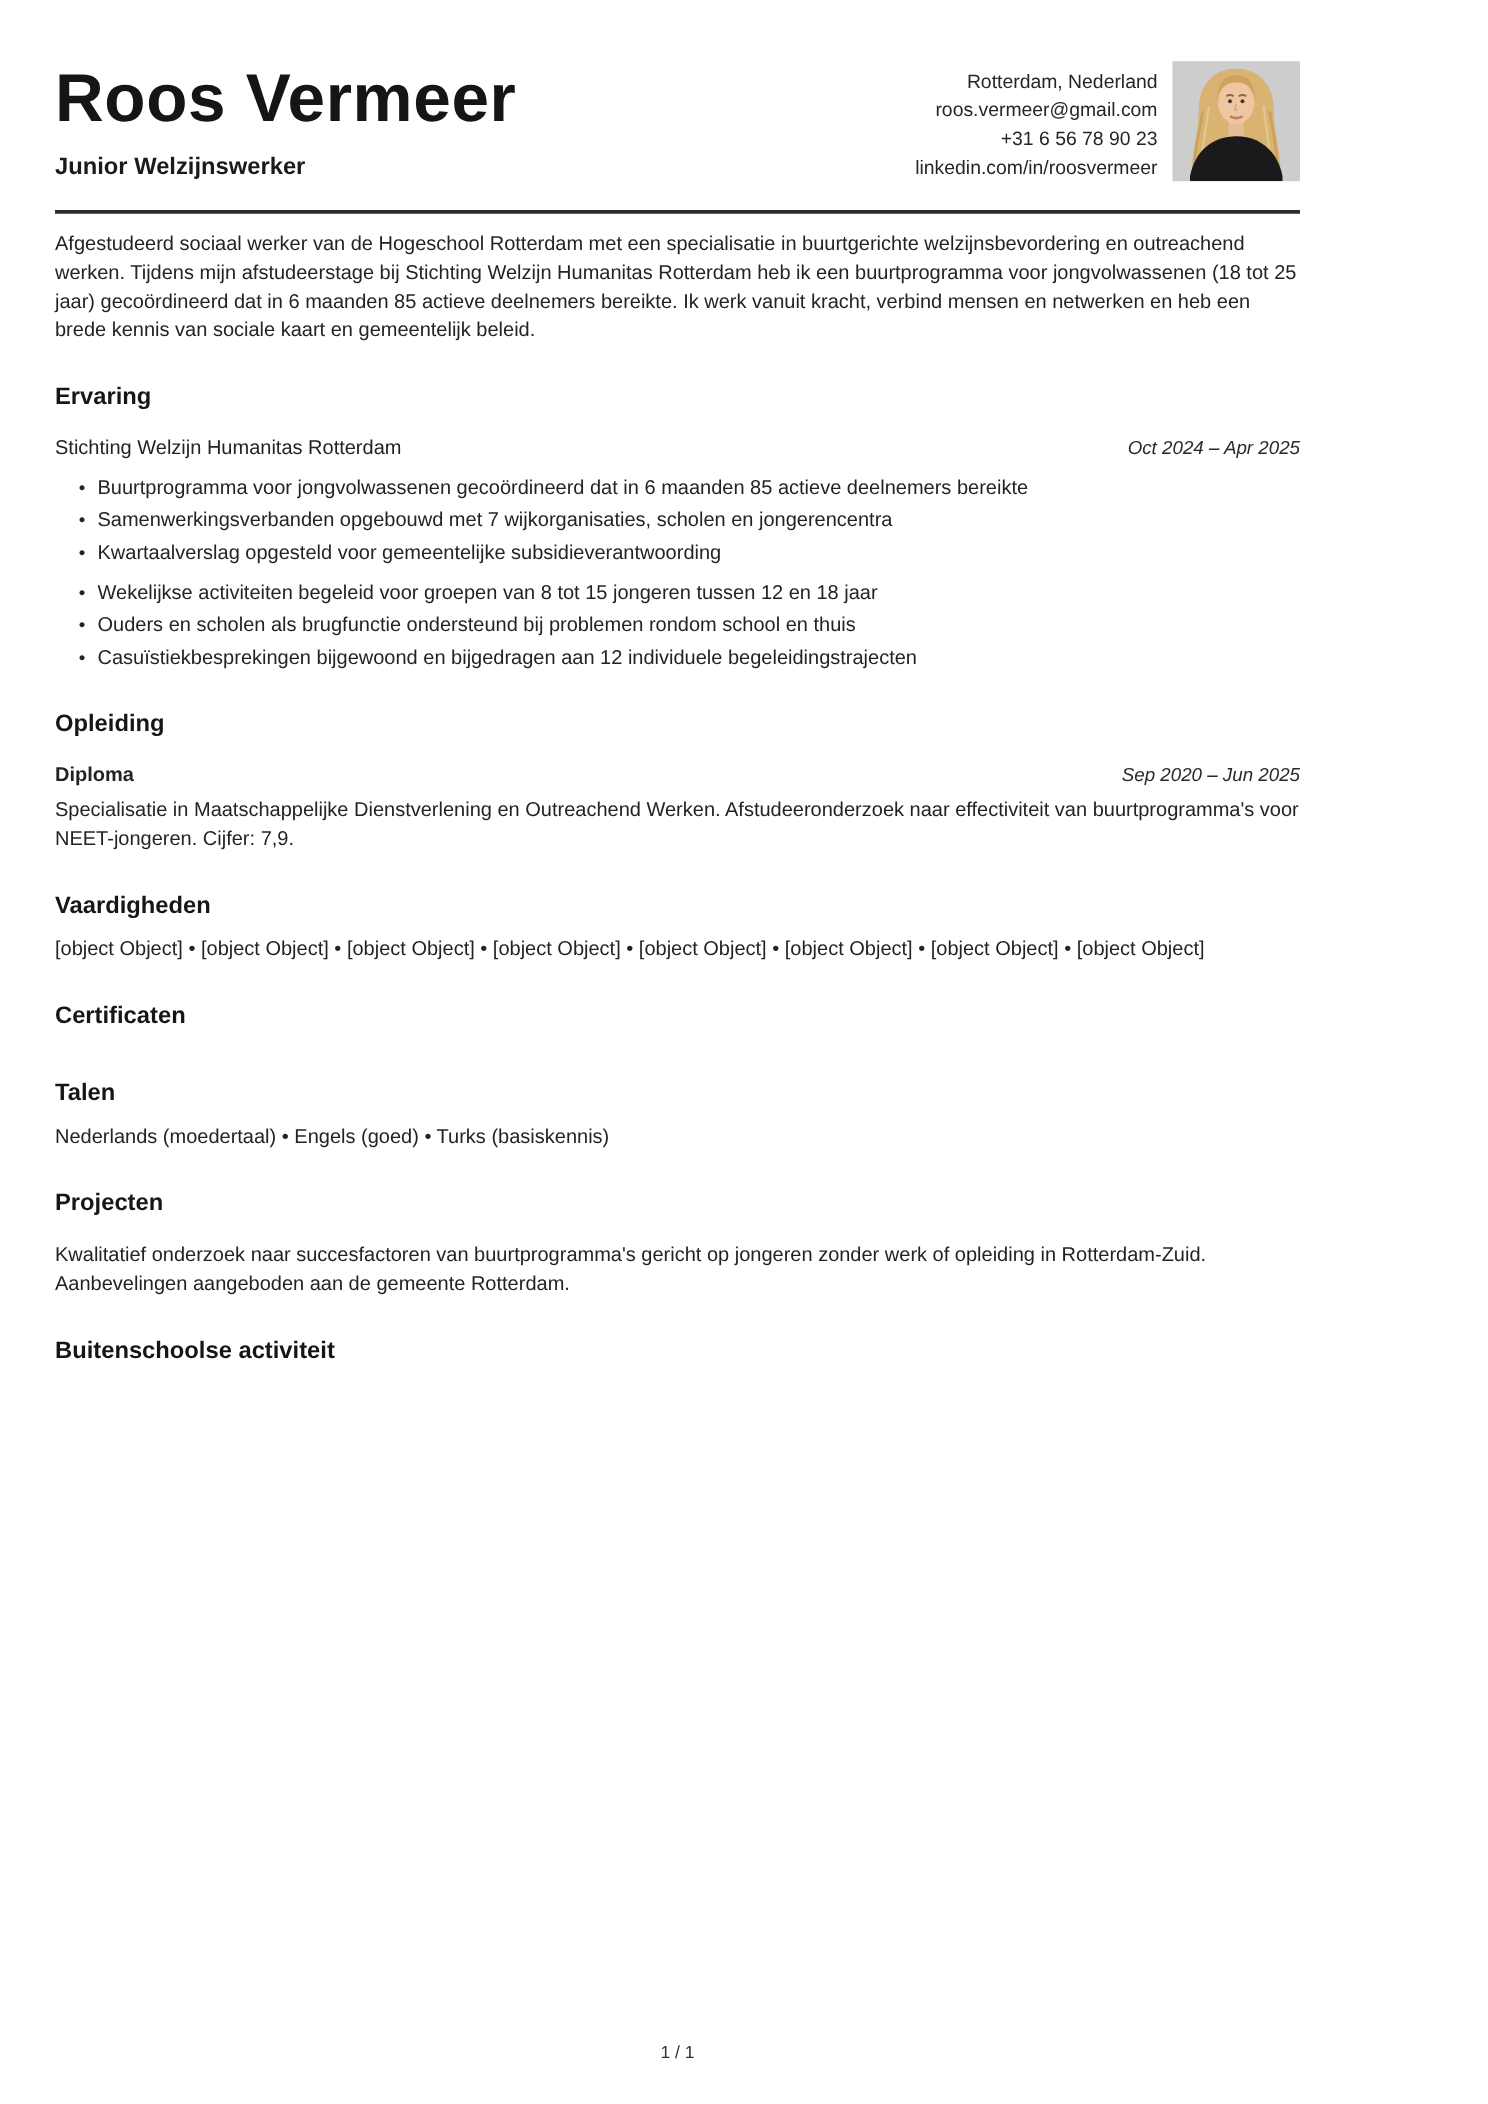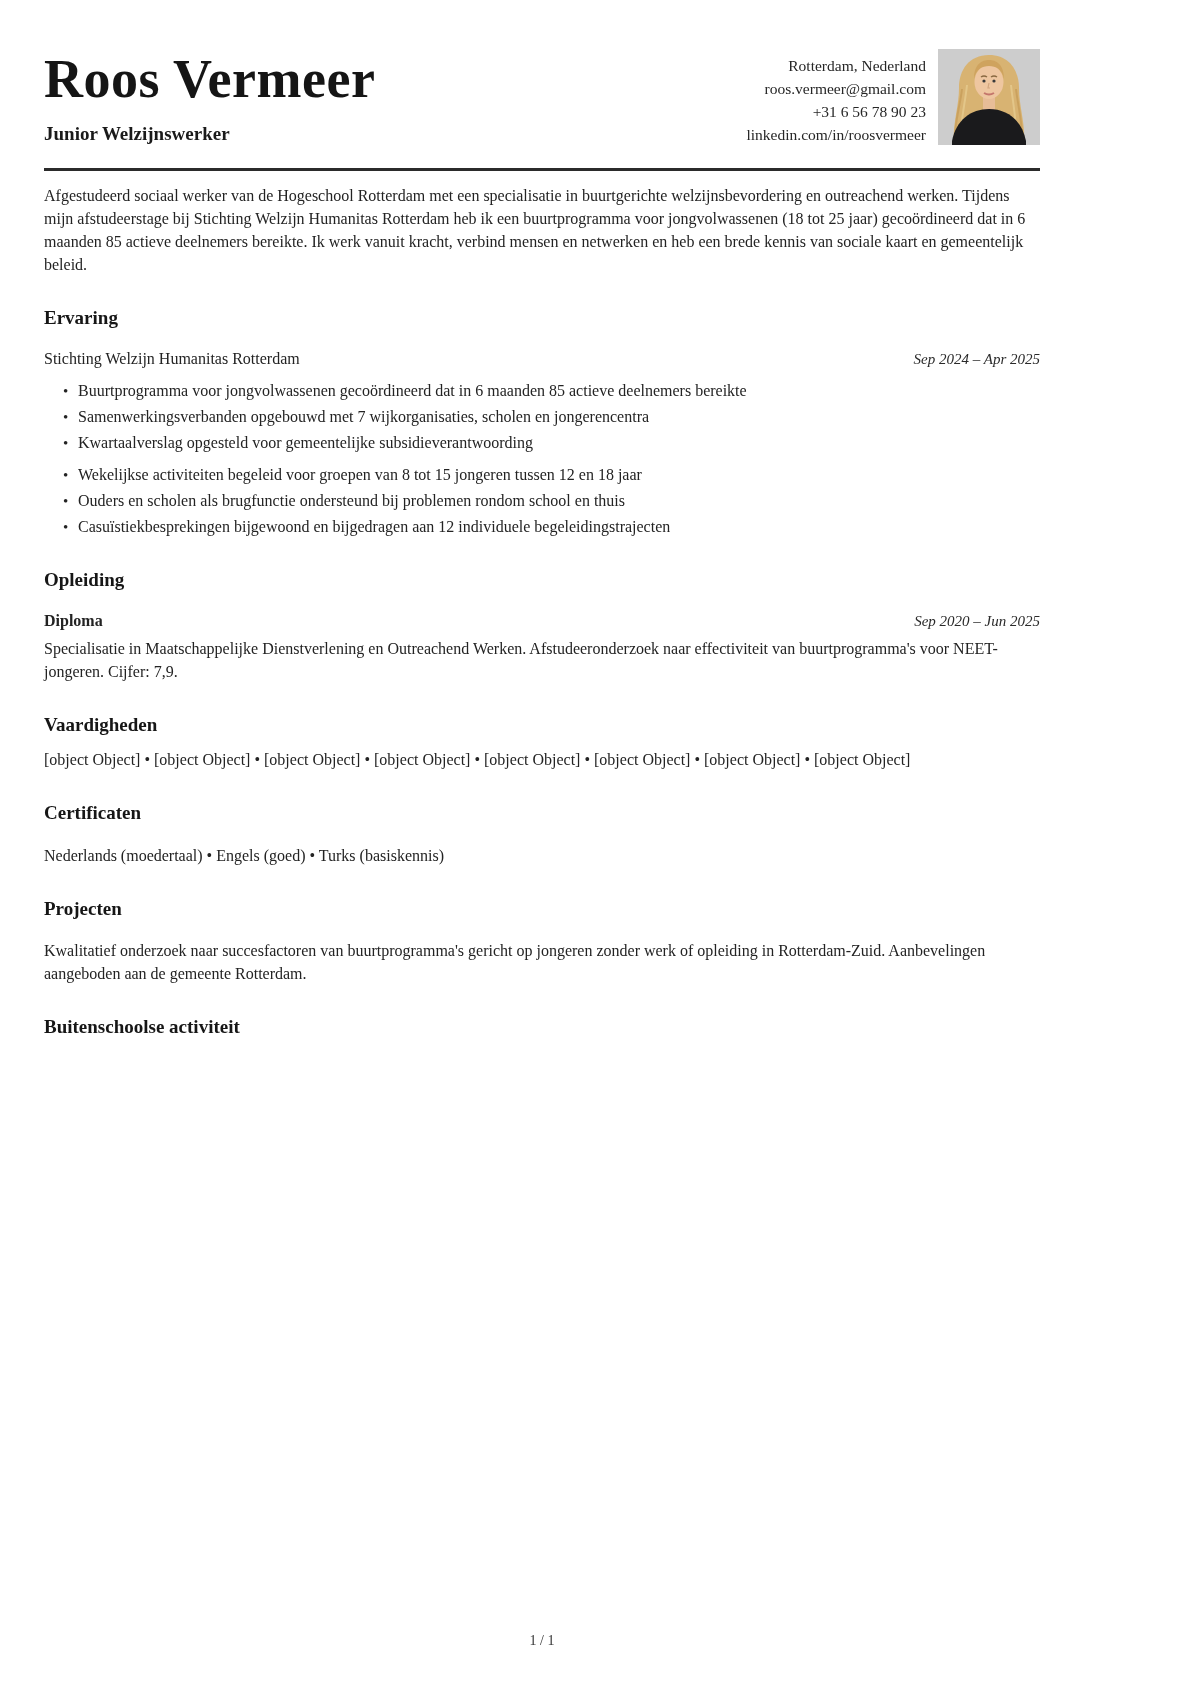--- a/index.html
+++ b/index.html
@@ -1,21 +1,21 @@
 <!DOCTYPE html>
 <html><head>
 <meta charset="utf-8">
 <style>
   html, body { margin: 0; padding: 0; background: #ffffff; }
   .page {
     position: relative;
     width: 1084px;
     height: 1683px;
     background: #ffffff;
-    font-family: Liberation Serif, serif;
+    font-family: Liberation Sans, sans-serif;
     color: #222222;
     overflow: hidden;
     box-sizing: border-box;
   }
   .content { padding: 52px 44px 0 44px; }
 
   
   .header-row { display: flex; justify-content: space-between; align-items: flex-start; }
   .name {
     font-size: 54px;
@@ -156,21 +156,21 @@
 
     <hr class="divider">
 
     <p class="profile-par">Afgestudeerd sociaal werker van de Hogeschool Rotterdam met een specialisatie in buurtgerichte welzijnsbevordering en outreachend werken. Tijdens mijn afstudeerstage bij Stichting Welzijn Humanitas Rotterdam heb ik een buurtprogramma voor jongvolwassenen (18 tot 25 jaar) gecoördineerd dat in 6 maanden 85 actieve deelnemers bereikte. Ik werk vanuit kracht, verbind mensen en netwerken en heb een brede kennis van sociale kaart en gemeentelijk beleid.</p>
 
     <div class="section-heading">Ervaring</div>
 
     <div>
       <div class="entry-head">
         <span class="entry-org">Stichting Welzijn Humanitas Rotterdam</span>
-        <span class="entry-dates">Sep 2024 – Apr 2025</span>
+        <span class="entry-dates">Oct 2024 – Apr 2025</span>
       </div>
       <ul class="bullet-list">
           <li>Buurtprogramma voor jongvolwassenen gecoördineerd dat in 6 maanden 85 actieve deelnemers bereikte</li>
           <li>Samenwerkingsverbanden opgebouwd met 7 wijkorganisaties, scholen en jongerencentra</li>
           <li>Kwartaalverslag opgesteld voor gemeentelijke subsidieverantwoording</li>
         </ul>
     </div>
 
     <div>
       <ul class="bullet-list">
@@ -186,20 +186,21 @@
       <span class="entry-dates">Sep 2020 – Jun 2025</span>
     </div>
     <p class="body-par">Specialisatie in Maatschappelijke Dienstverlening en Outreachend Werken. Afstudeeronderzoek naar effectiviteit van buurtprogramma's voor NEET-jongeren. Cijfer: 7,9.</p>
 
     <div class="section-heading">Vaardigheden</div>
     <div class="inline-list">[object Object] • [object Object] • [object Object] • [object Object] • [object Object] • [object Object] • [object Object] • [object Object]</div>
 
     <div class="section-heading">Certificaten</div>
     <div class="empty-section-space"></div>
 
+    <div class="section-heading">Talen</div>
     <div class="inline-list">Nederlands (moedertaal) • Engels (goed) • Turks (basiskennis)</div>
 
     <div class="section-heading">Projecten</div>
     <p class="body-par spaced">Kwalitatief onderzoek naar succesfactoren van buurtprogramma's gericht op jongeren zonder werk of opleiding in Rotterdam-Zuid. Aanbevelingen aangeboden aan de gemeente Rotterdam.</p>
 
     <div class="section-heading">Buitenschoolse activiteit</div>
 
   </div>
 
   <div class="footer">1 / 1</div>

